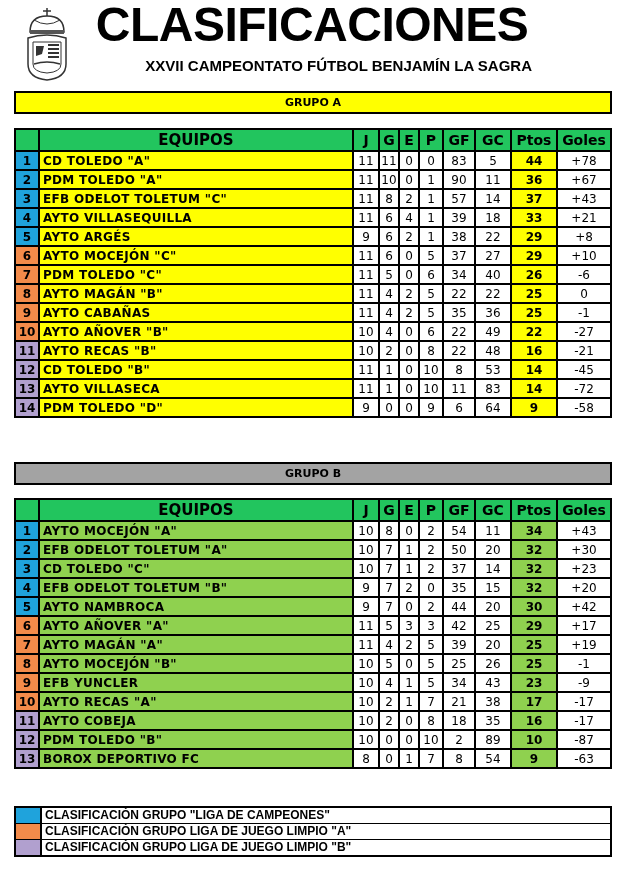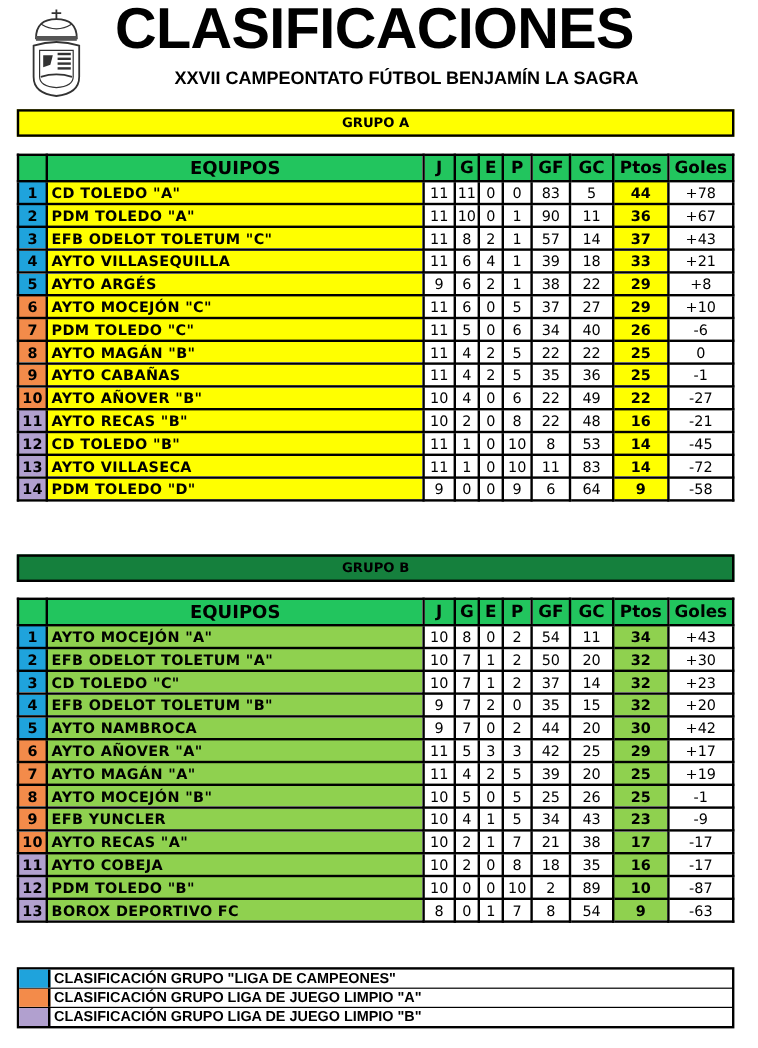--- a/index.html
+++ b/index.html
@@ -2,21 +2,21 @@
 <html><head>
 <meta charset="utf-8">
 <style>
   html, body { margin:0; padding:0; }
   body { width:632px; height:873px; background:#ffffff; position:relative; overflow:hidden; font-family:"DejaVu Sans", sans-serif; color:#000; }
   .logo { position:absolute; left:22px; top:6px; width:50px; height:78px; }
   .title { position:absolute; left:92px; top:-2px; width:440px; text-align:center; font-family:"Liberation Sans", sans-serif; font-weight:bold; font-size:48px; letter-spacing:-0.5px; line-height:54px; transform:scaleX(1.0); }
   .subtitle { position:absolute; left:92px; top:56px; width:440px; text-align:right; font-family:"Liberation Sans", sans-serif; font-weight:bold; font-size:15px; line-height:20px; }
   .group-bar { position:absolute; left:14px; width:594px; height:19px; border:2px solid #000; font-weight:bold; font-size:11px; text-align:center; line-height:19px; }
   .group-a { background:#ffff00; }
-  .group-b { background:#15803d; }
+  .group-b { background:#a3a3a3; }
   table.standings { position:absolute; left:14px; border-collapse:collapse; border:2px solid #000; table-layout:fixed; }
   table.standings td, table.standings th { border:2px solid #000; padding:0; height:17px; font-size:12px; text-align:center; white-space:nowrap; overflow:hidden; }
   table.standings th { height:20px; font-size:14px; font-weight:bold; background:#22c55e; }
   table.standings th.equipos { font-size:15px; }
   td.pos { font-size:10px; font-weight:bold; }
   td.team { text-align:left !important; padding-left:3px !important; font-weight:bold; font-size:12px; letter-spacing:0.3px; }
   td.pts { font-weight:bold; }
   td.num { background:#fff; }
   .pos-blue { background:#1fa3dc; }
   .pos-orange { background:#f38b4a; }

